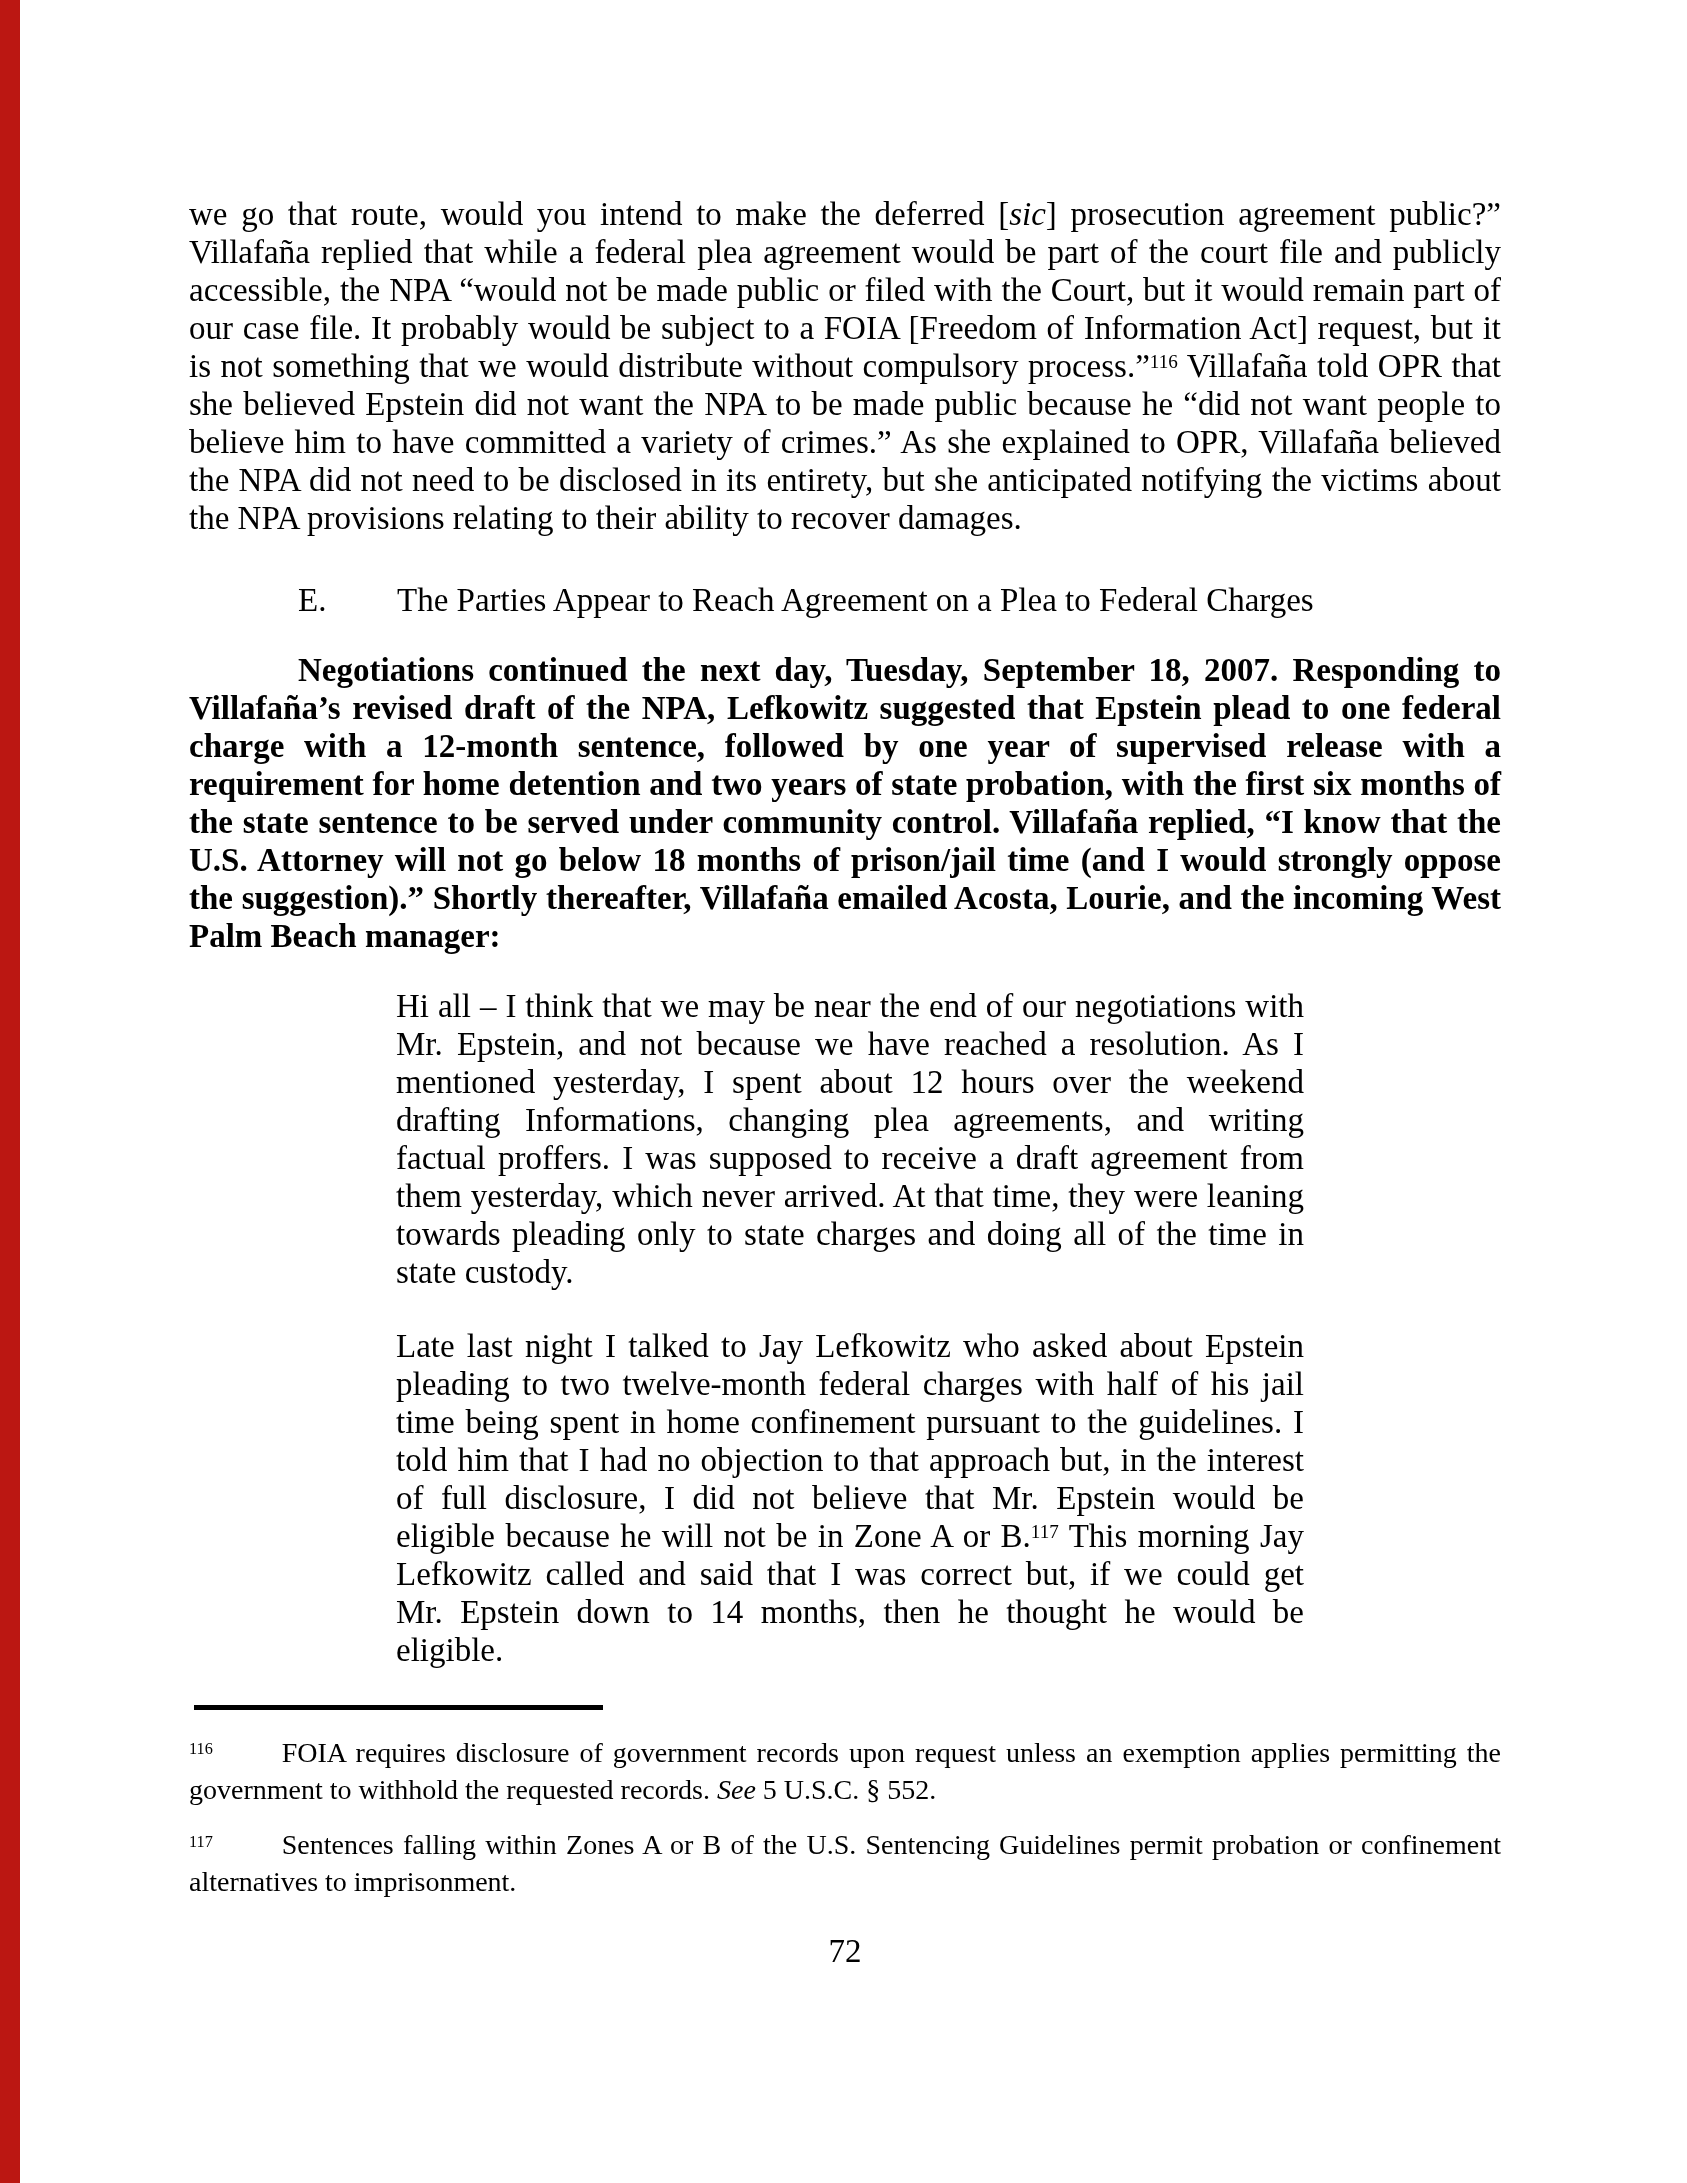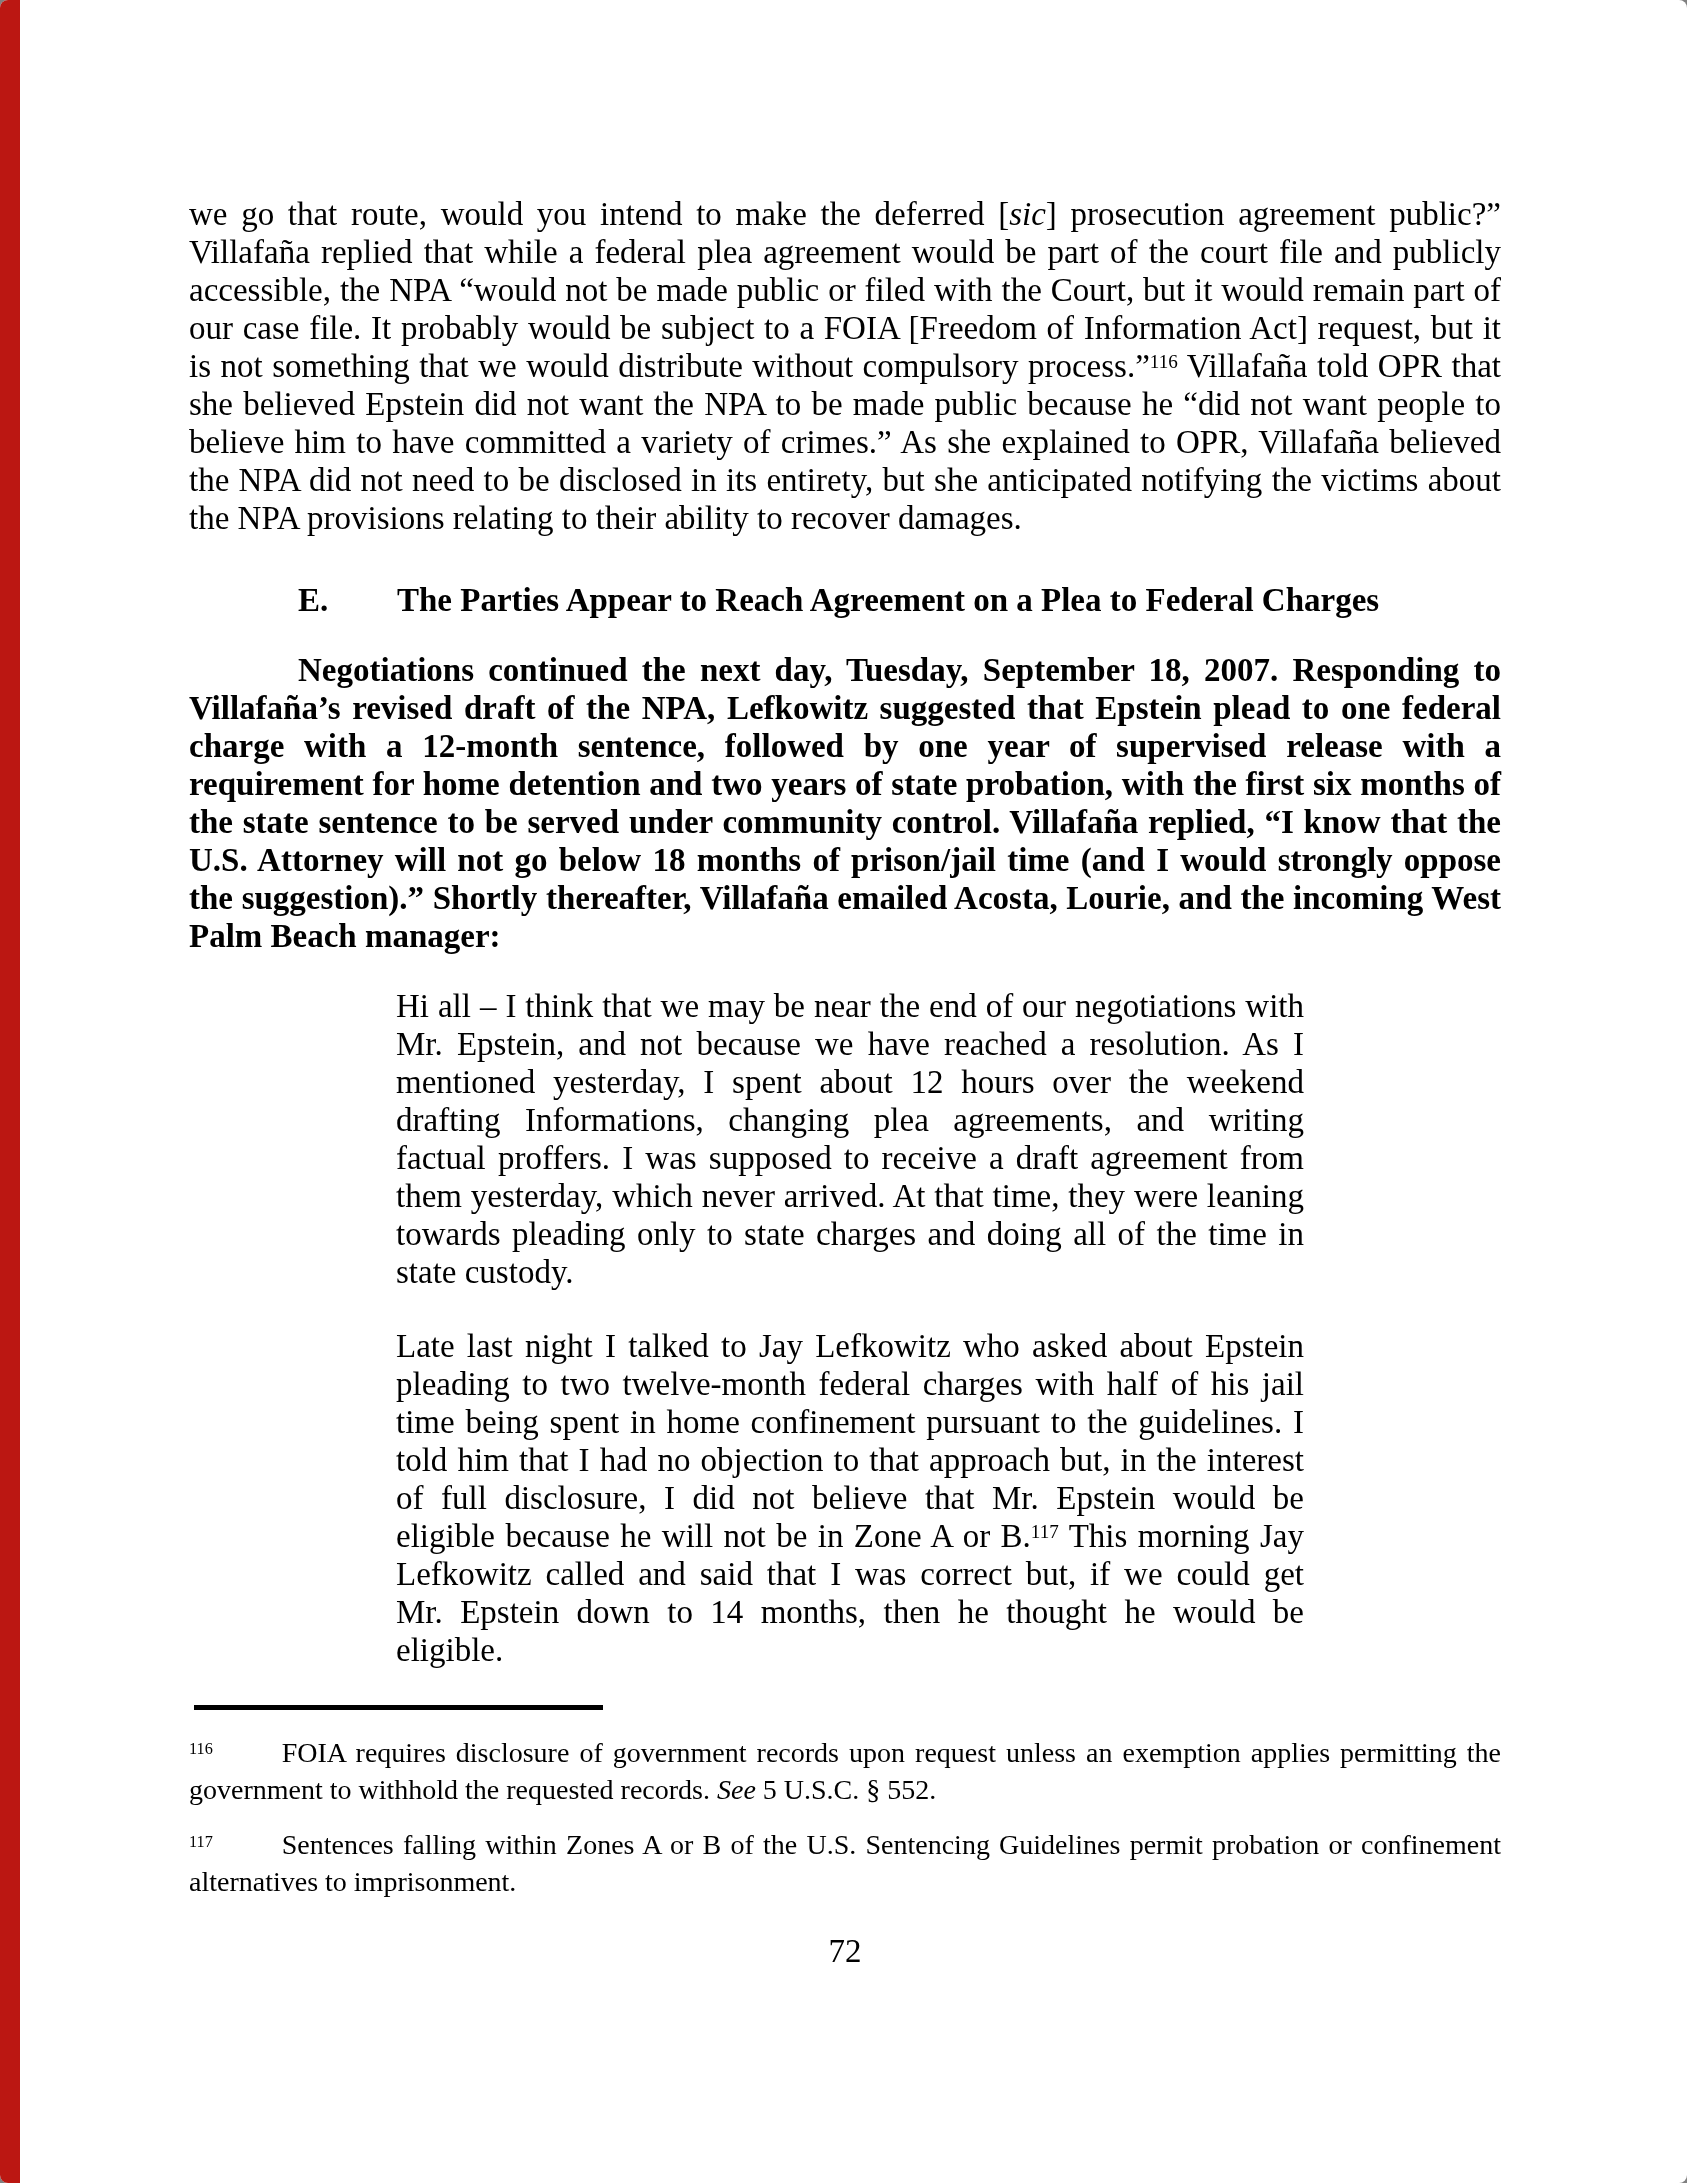--- a/index.html
+++ b/index.html
@@ -5,21 +5,20 @@
   html, body { margin: 0; padding: 0; background: #808080; }
   .page {
     position: relative;
     width: 1687px;
     height: 2183px;
     margin: 0 auto;
     background: #ffffff;
     color: #000000;
     font-family: "Liberation Serif", "DejaVu Serif", serif;
     overflow: hidden;
-    border-radius: 8px;
   }
   
   .edge-stripe {
     position: absolute;
     left: 0; top: 0;
     width: 20px; height: 2183px;
     background: #bb1712;
   }
   .content {
     position: absolute;
@@ -32,21 +31,21 @@
     margin: 0;
     font-size: 33px;
     line-height: 38px;
     text-align: justify;
   }
   .section-heading {
     margin-top: 44px;
     margin-left: 109px;
     font-size: 33px;
     line-height: 38px;
-    font-weight: bold;
+    font-weight: normal;
     white-space: nowrap;
   }
   .section-label {
     display: inline-block;
     width: 99px;
   }
   p.indent { text-indent: 109px; font-weight: bold; }
   #para-2 { margin-top: 32px; }
   .block-quote {
     margin-top: 32px;

